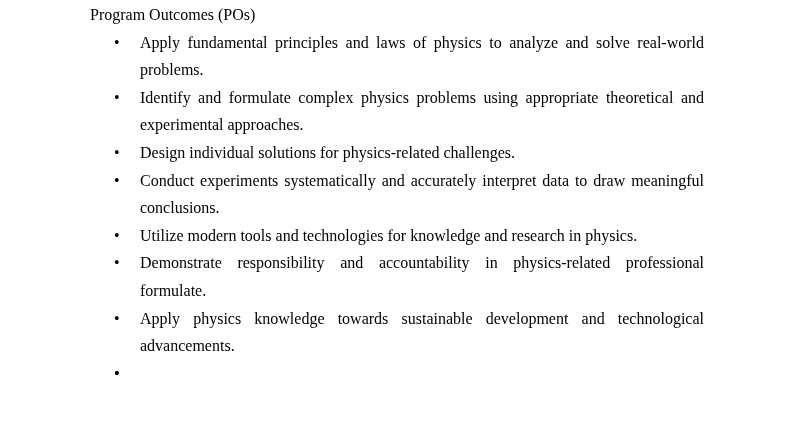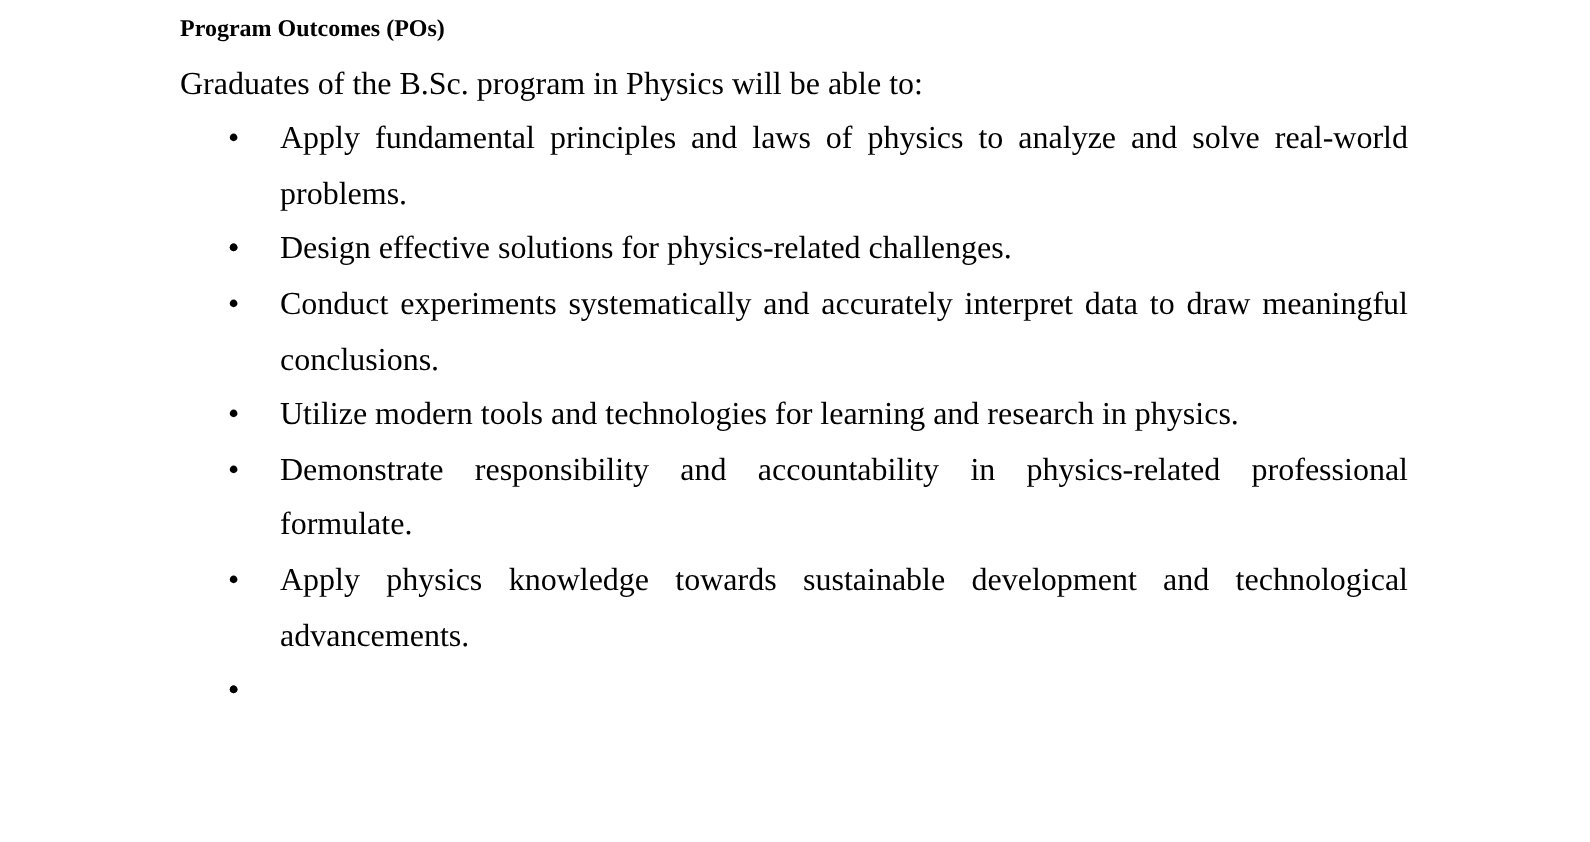--- a/index.html
+++ b/index.html
@@ -12,22 +12,22 @@
     color: #000000;
   }
   .page {
     width: 795px;
     height: 421px;
     padding: 1px 91px 0 90px;
     font-size: 16px;
     line-height: 27.6px;
   }
   .heading {
-    font-size: 12px;
-    font-weight: bold;
+    font-size: 16px;
+    font-weight: normal;
     line-height: 27.6px;
   }
   .intro {
     line-height: 27.6px;
     text-align: left;
   }
   .outcomes {
     list-style: none;
   }
   .outcome {
@@ -43,44 +43,44 @@
     top: 0;
     width: 20px;
     text-align: left;
   }
 </style>
 </head>
 <body>
 
 <div class="page">
   <h1 class="heading">Program Outcomes (POs)</h1>
-  <p class="intro">Graduates of the B.Sc. program in Physics will be able to:</p>
   <ul class="outcomes">
   <li class="outcome">
     <span class="bullet">•</span>
     <span class="outcome-text">Apply fundamental principles and laws of physics to analyze and solve real-world problems.</span>
   </li>
 
   <li class="outcome">
     <span class="bullet">•</span>
+    <span class="outcome-text">Identify and formulate complex physics problems using appropriate theoretical and experimental approaches.</span>
   </li>
 
   <li class="outcome">
     <span class="bullet">•</span>
-    <span class="outcome-text">Design effective solutions for physics-related challenges.</span>
+    <span class="outcome-text">Design individual solutions for physics-related challenges.</span>
   </li>
 
   <li class="outcome">
     <span class="bullet">•</span>
     <span class="outcome-text">Conduct experiments systematically and accurately interpret data to draw meaningful conclusions.</span>
   </li>
 
   <li class="outcome">
     <span class="bullet">•</span>
-    <span class="outcome-text">Utilize modern tools and technologies for learning and research in physics.</span>
+    <span class="outcome-text">Utilize modern tools and technologies for knowledge and research in physics.</span>
   </li>
 
   <li class="outcome">
     <span class="bullet">•</span>
     <span class="outcome-text">Demonstrate responsibility and accountability in physics-related professional formulate.</span>
   </li>
 
   <li class="outcome">
     <span class="bullet">•</span>
     <span class="outcome-text">Apply physics knowledge towards sustainable development and technological advancements.</span>

